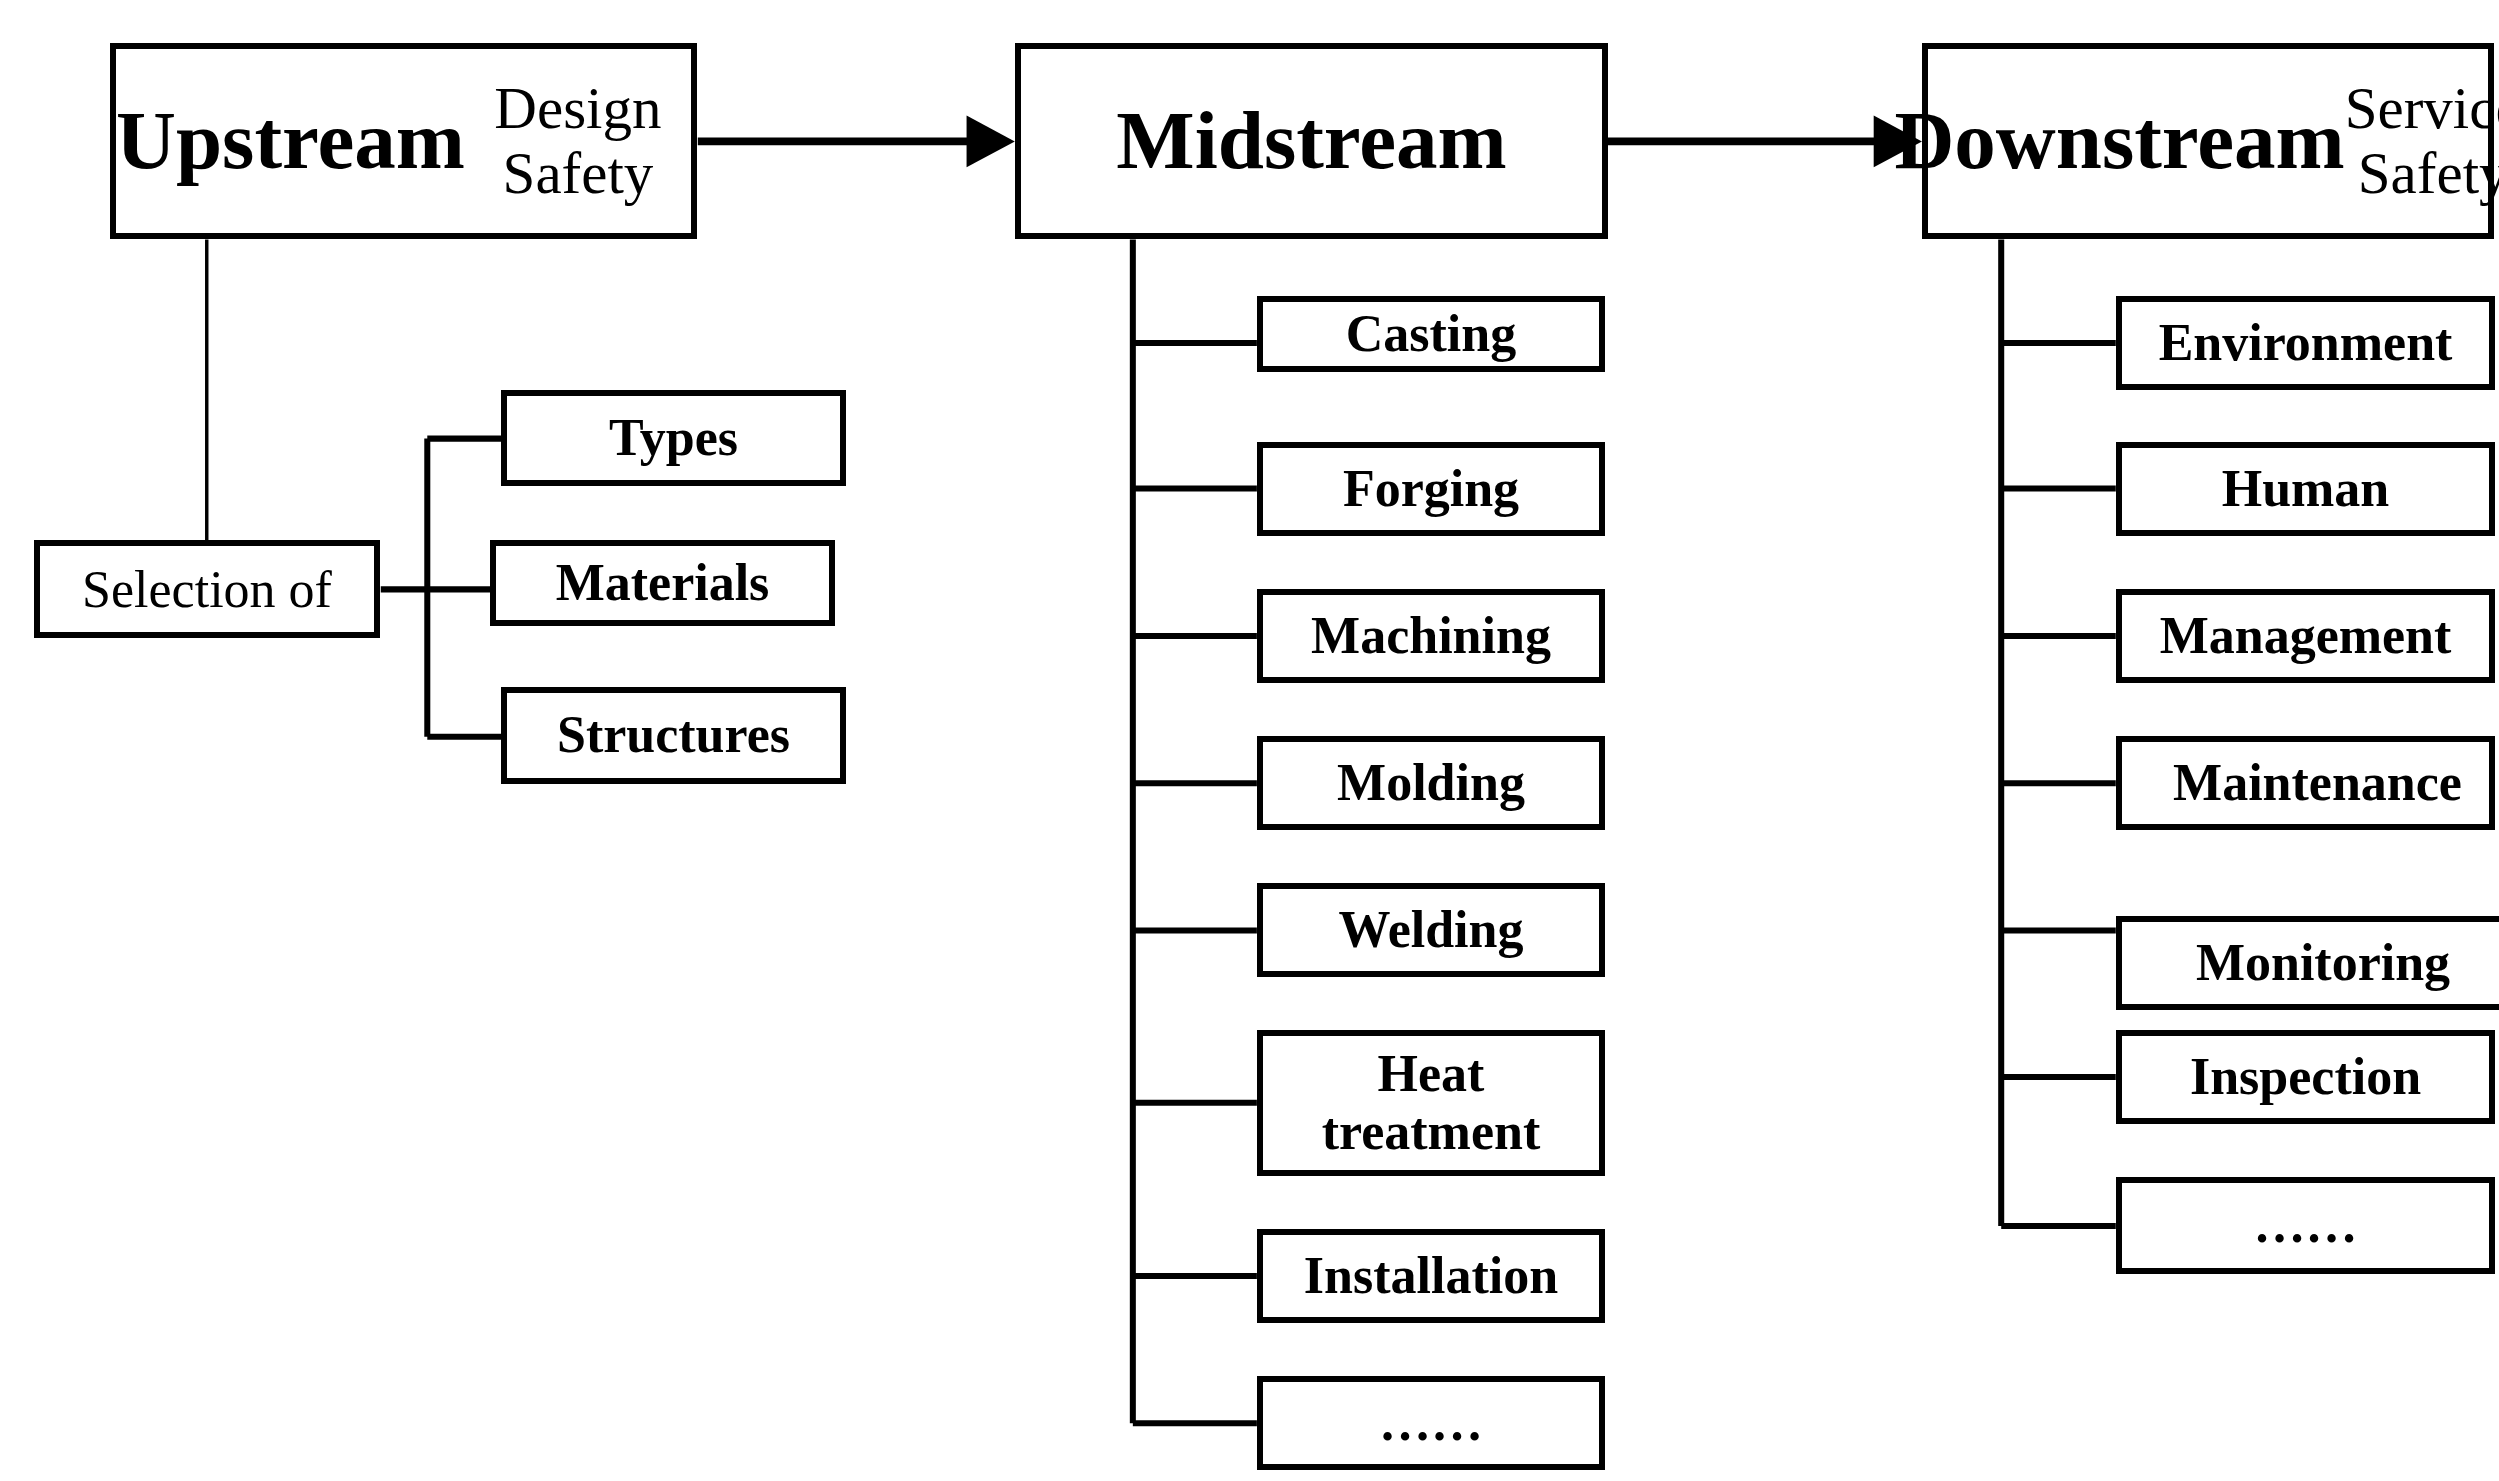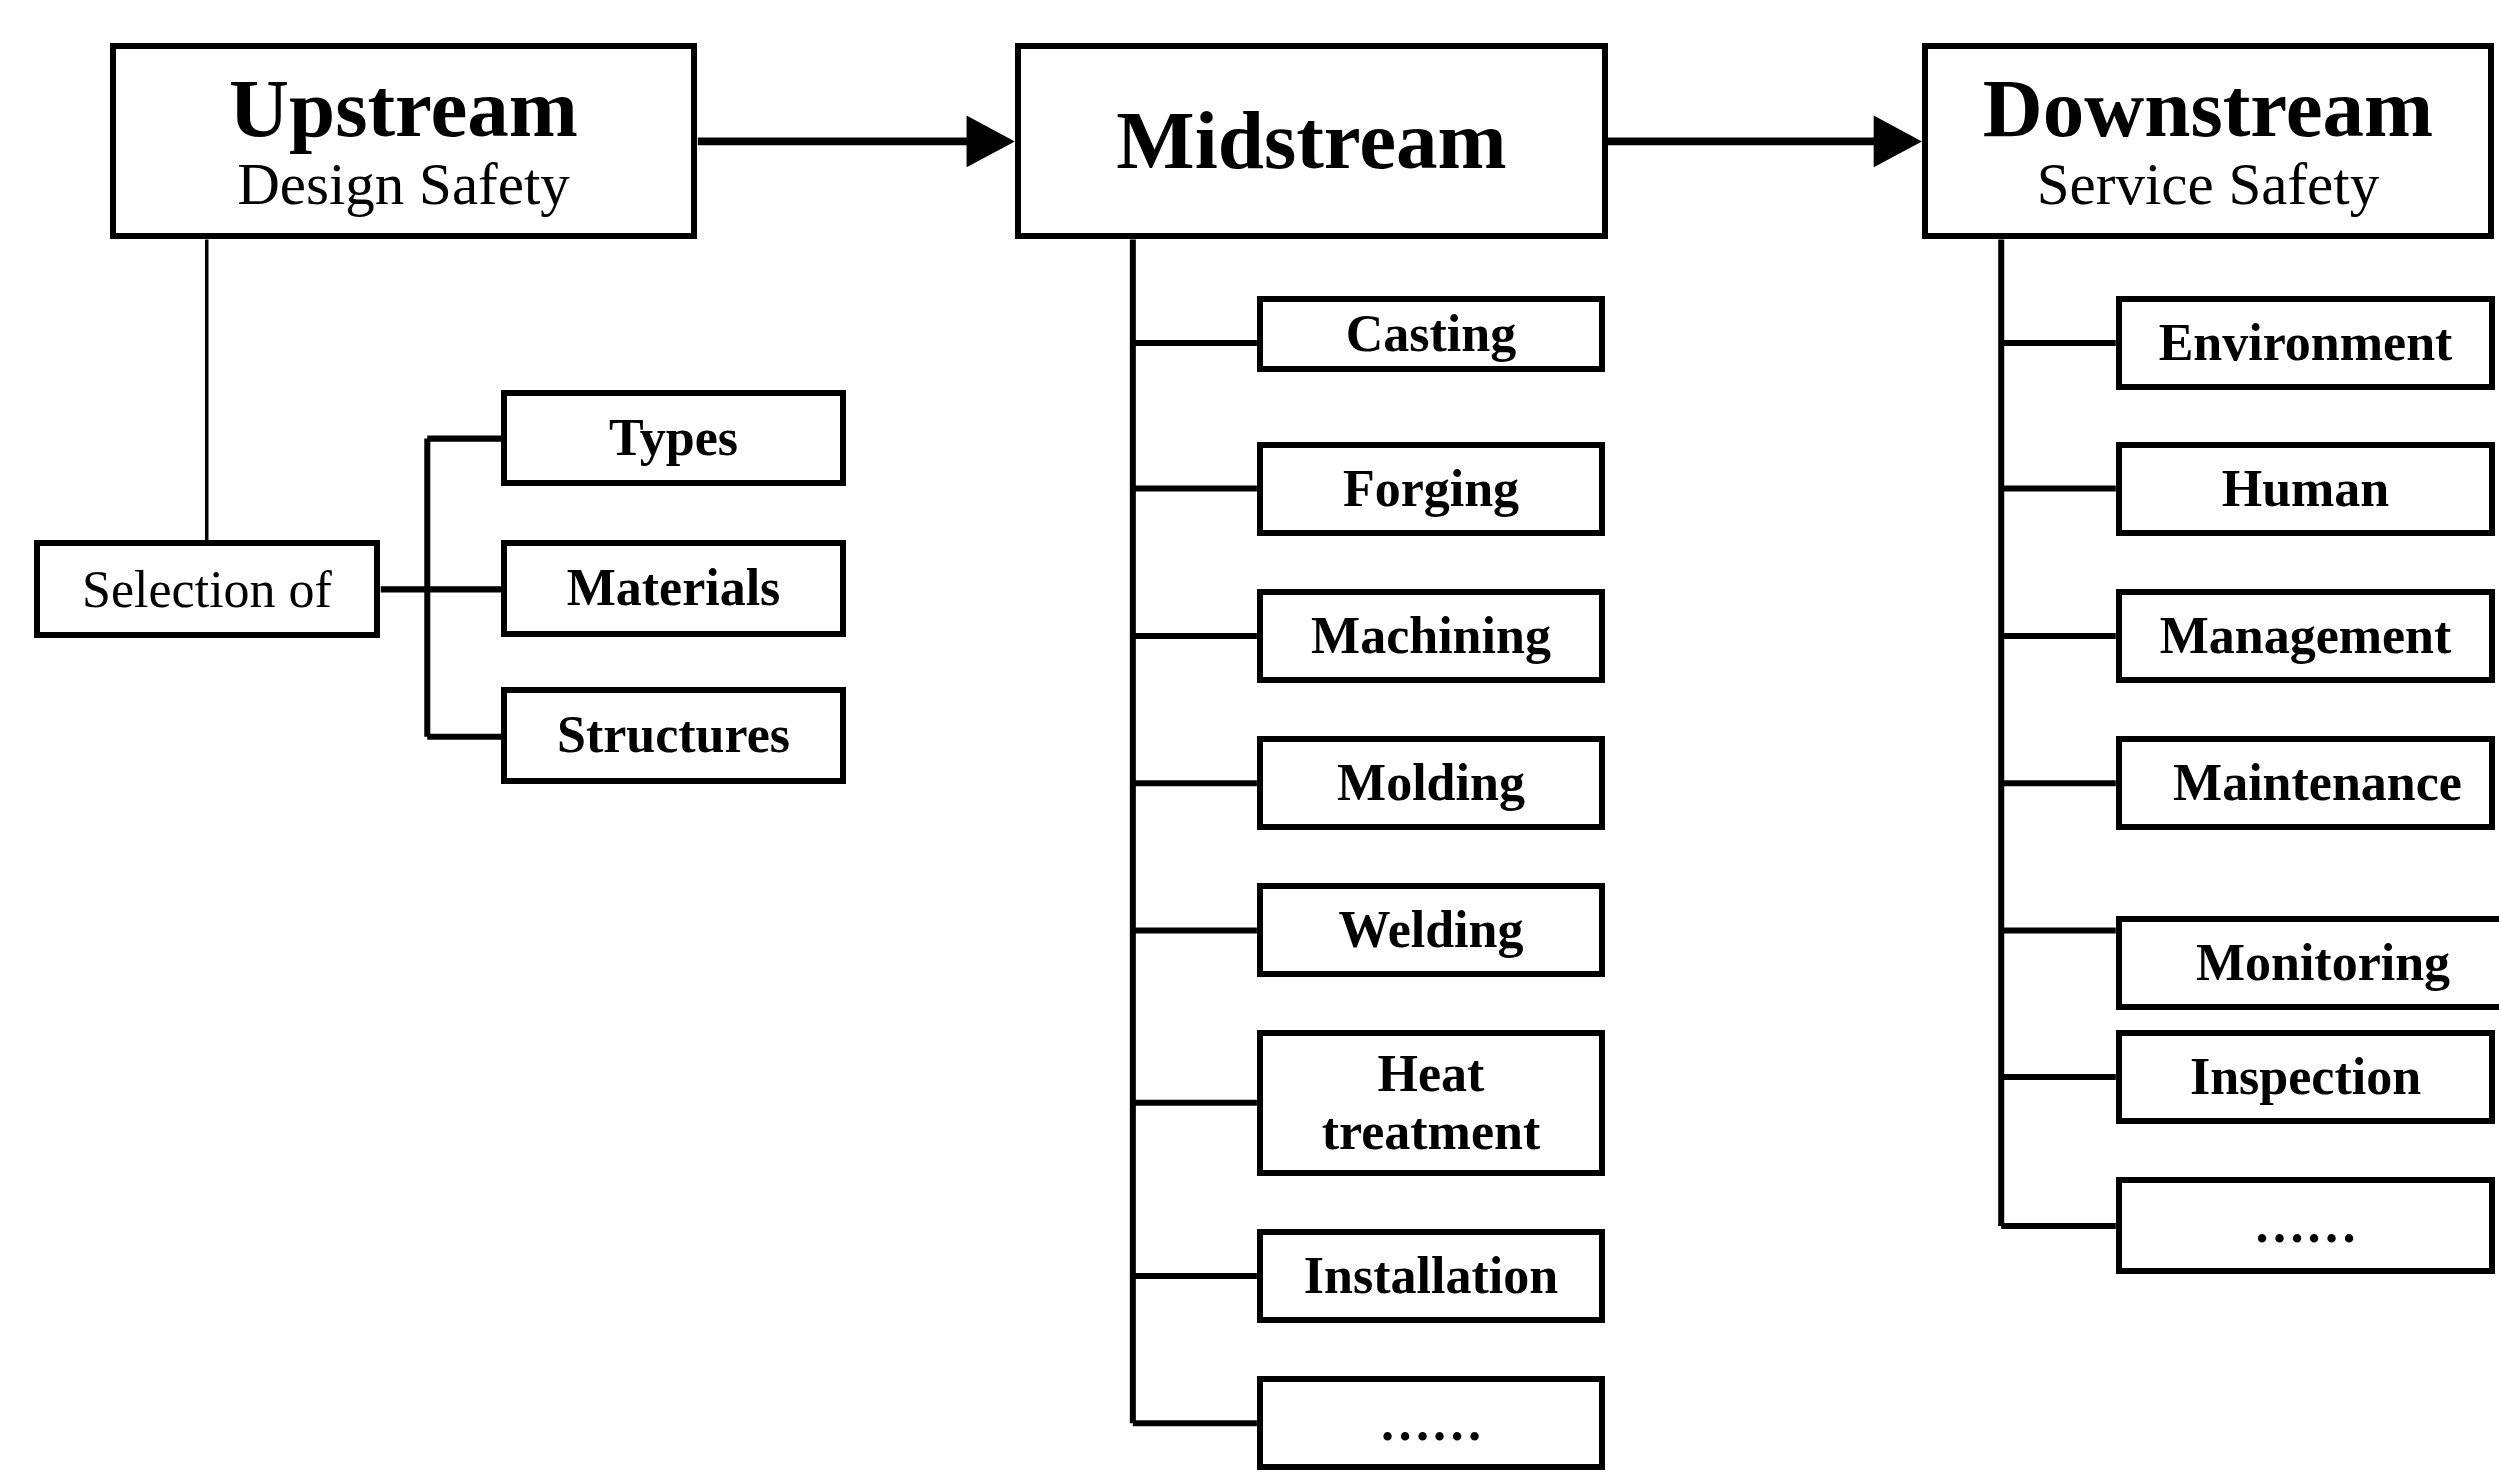--- a/index.html
+++ b/index.html
@@ -22,21 +22,21 @@
     top: 0;
     width: 2500px;
     height: 1482px;
   }
   .node {
     position: absolute;
     box-sizing: border-box;
     border: 6.9px solid #000000;
     background: #ffffff;
     display: flex;
-    flex-direction: column;
+    flex-direction: row;
     align-items: center;
     justify-content: center;
     text-align: center;
   }
   .node-title {
     font-size: 83px;
     font-weight: bold;
     line-height: 1.05;
   }
   .node-subtitle {
@@ -115,21 +115,21 @@
     <div class="node-subtitle">Service Safety</div>
   </div>
 
   <div class="node" style="left:34px; top:540px; width:346px; height:98px;">
     <span class="plain-label">Selection of</span>
   </div>
 
   <div class="node" style="left:501px; top:390px; width:345px; height:96px;">
     <span class="item-label">Types</span>
   </div>
-  <div class="node" style="left:501px; top:540px; width:345px; height:97px;">
+  <div class="node" style="left:490px; top:540px; width:345px; height:86px;">
     <span class="item-label">Materials</span>
   </div>
   <div class="node" style="left:501px; top:687px; width:345px; height:97px;">
     <span class="item-label">Structures</span>
   </div>
 
   <div class="node" style="left:1257px; top:296px; width:348px; height:76px;">
     <span class="item-label">Casting</span>
   </div>
   <div class="node" style="left:1257px; top:442px; width:348px; height:94px;">

